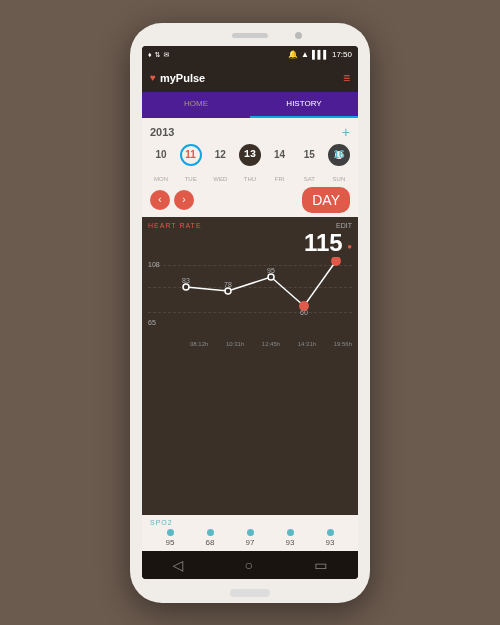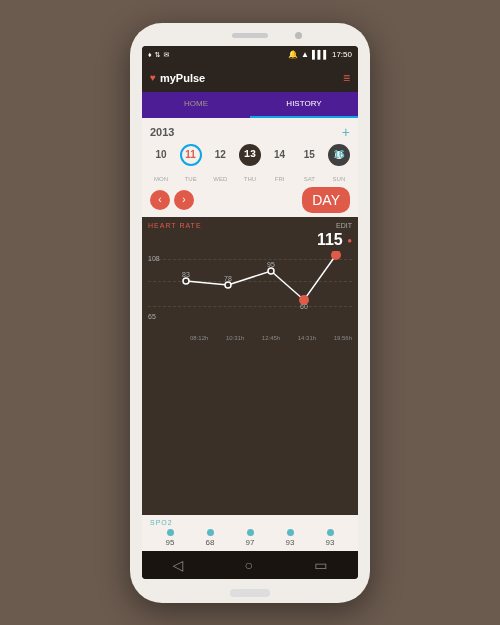--- a/index.html
+++ b/index.html
@@ -93,21 +93,21 @@
       color: #fff; font-size: 10px; cursor: pointer; border: none;
     }
     .day-btn {
       background: #e05a4a; color: #fff; font-size: 14px;
       border: none; border-radius: 10px; padding: 5px 10px; cursor: pointer;
     }
     .chart-section { background: #3a3028; flex: 1; padding: 5px 6px; }
     .chart-header { display: flex; justify-content: space-between; align-items: center; margin-bottom: 2px; }
     .chart-title { color: #e05a4a; font-size: 7px; letter-spacing: 1px; }
     .chart-edit { color: #aaa; font-size: 7px; cursor: pointer; }
-    .chart-value { color: #fff; font-size: 16px; font-weight: bold; text-align: right; line-height: 1; }
+    .chart-value { color: #fff; font-size: 24px; font-weight: bold; text-align: right; line-height: 1; }
     .chart-area { position: relative; height: 90px; }
     .grid-line {
       position: absolute; left: 0; right: 0; border-top: 1px dashed rgba(255,255,255,0.1);
     }
     .y-label { position: absolute; left: 0; font-size: 7px; color: #aaa; }
     .chart-svg { position: absolute; top: 0; left: 20px; right: 0; bottom: 14px; }
     .x-labels { display: flex; justify-content: space-between; padding-left: 20px; margin-top: 2px; }
     .x-label { font-size: 6px; color: #888; }
     .spo2-section { background: #f5f0eb; padding: 4px 8px; }
     .spo2-label { color: #5bb8c4; font-size: 7px; letter-spacing: 1px; margin-bottom: 3px; }

